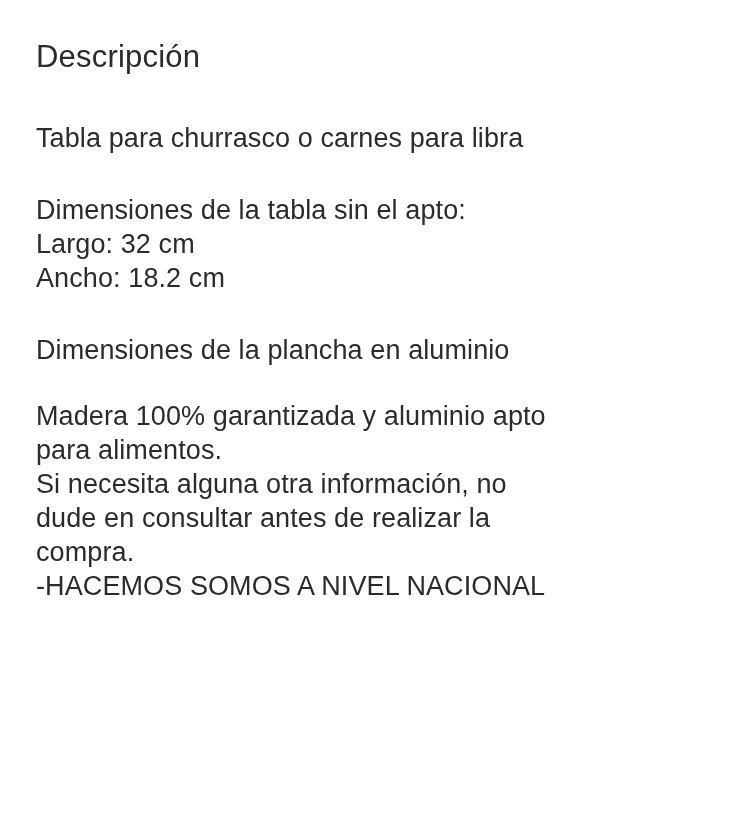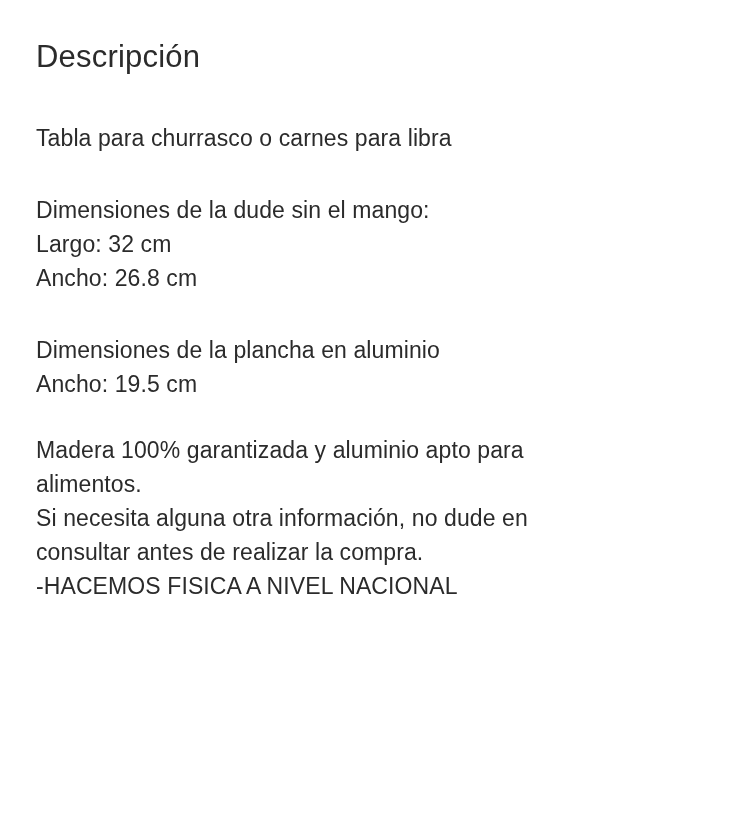--- a/index.html
+++ b/index.html
@@ -23,21 +23,21 @@
   }
   .title {
     font-size: 31px;
     font-weight: 400;
     color: #2b2b2b;
     letter-spacing: 0.2px;
     margin: 0 0 46px 0;
     line-height: 1.2;
   }
   .para {
-    font-size: 23px;
+    font-size: 27px;
     line-height: 34px;
     color: #2b2b2b;
     margin: 0;
     letter-spacing: 0.1px;
   }
   .block {
     margin-bottom: 38px;
   }
   .block.tight {
     margin-bottom: 32px;
@@ -54,29 +54,28 @@
 
 <div class="page">
 
   <h1 class="title">Descripción</h1>
 
   <div class="block">
     <p class="para line">Tabla para churrasco o carnes para libra</p>
   </div>
 
   <div class="block">
-    <p class="para line">Dimensiones de la dude sin el mango:</p>
+    <p class="para line">Dimensiones de la tabla sin el apto:</p>
     <p class="para line">Largo: 32 cm</p>
-    <p class="para line">Ancho: 26.8 cm</p>
+    <p class="para line">Ancho: 18.2 cm</p>
   </div>
 
   <div class="block tight">
     <p class="para line">Dimensiones de la plancha en aluminio</p>
-    <p class="para line">Ancho: 19.5 cm</p>
   </div>
 
   <div class="block last">
     <p class="para">Madera 100% garantizada y aluminio apto para alimentos.</p>
     <p class="para">Si necesita alguna otra información, no dude en consultar antes de realizar la compra.</p>
-    <p class="para">-HACEMOS FISICA A NIVEL NACIONAL</p>
+    <p class="para">-HACEMOS SOMOS A NIVEL NACIONAL</p>
   </div>
 
 </div>
 
 </body></html>

